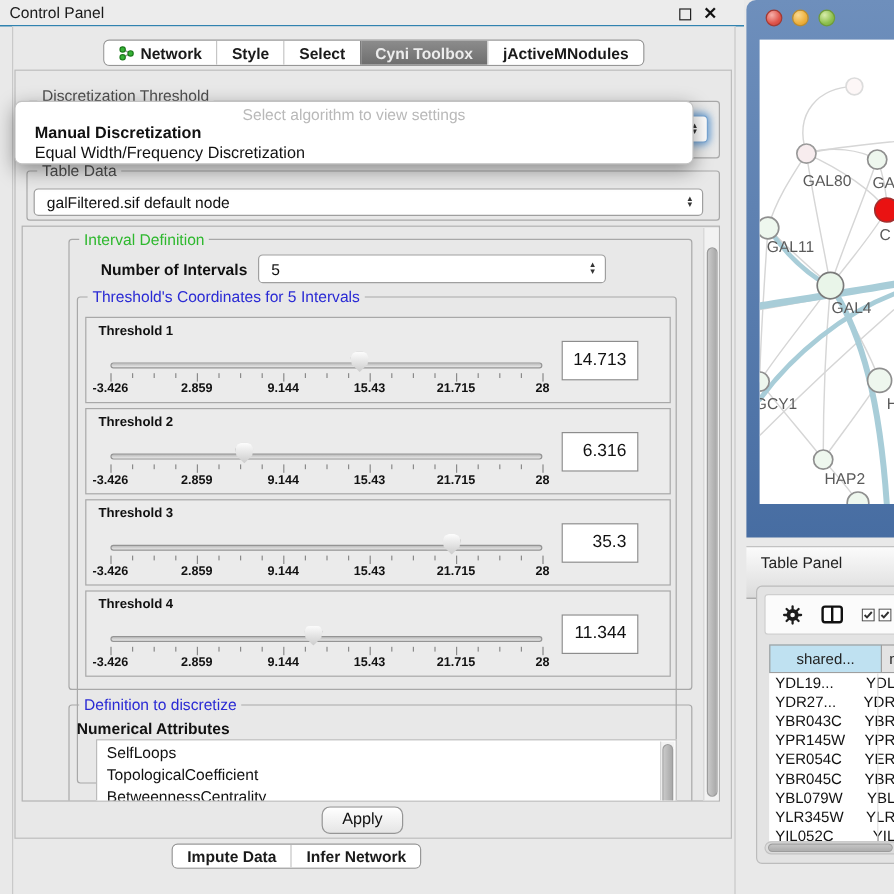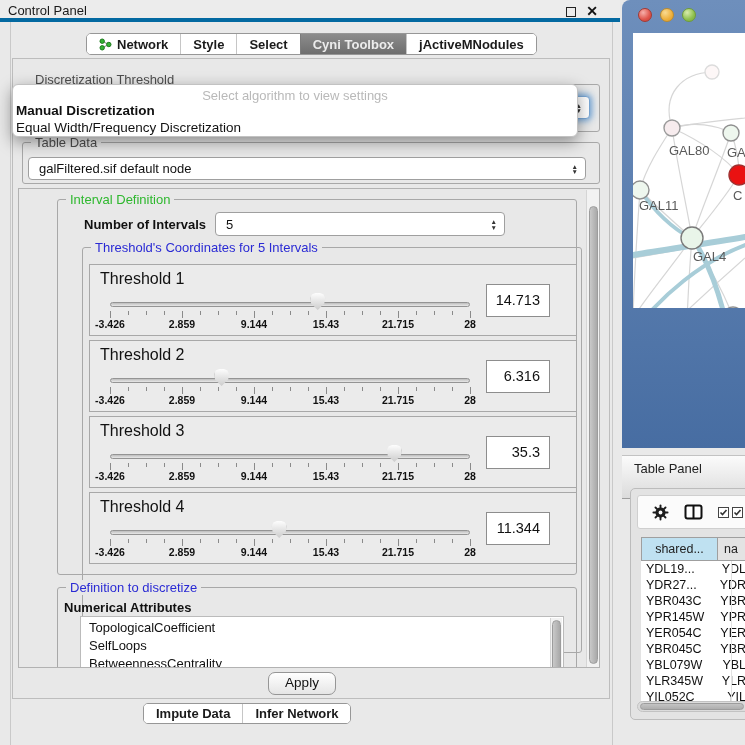--- a/index.html
+++ b/index.html
@@ -1,21 +1,21 @@
 <!DOCTYPE html>
 <html><head>
 <meta charset="utf-8">
 <style>
   *{box-sizing:border-box;margin:0;padding:0}
   html,body{width:745px;height:745px;overflow:hidden}
   body{font-family:"Liberation Sans",sans-serif;background:#e9e9e9;position:relative}
   #stage{position:absolute;left:0;top:0;width:745px;height:745px;overflow:hidden}
 
   
-  .titlebar{position:absolute;left:0;top:0;width:620px;height:22px;background:#ececec;border-bottom:4px solid #0369a1;font-size:13px;color:#1a1a1a;line-height:22px;padding-left:8px}
+  .titlebar{position:absolute;left:0;top:0;width:620px;height:22px;background:#ececec;border-bottom:1px solid #0369a1;font-size:13px;color:#1a1a1a;line-height:22px;padding-left:8px}
   .float-ic{position:absolute;left:566px;top:7px;width:10px;height:10px;border:1.5px solid #222;background:transparent}
   .close-ic{position:absolute;left:584px;top:0;width:16px;font-size:14px;font-weight:bold;color:#111;line-height:22px;text-align:center}
   .cp-frame{position:absolute;left:10px;top:22px;width:603px;height:723px;border-left:1px solid #c9c9c9;border-right:1px solid #c9c9c9;background:#e9e9e9}
   .content-panel{position:absolute;left:12px;top:58px;width:598px;height:641px;background:#e8e8e8;border:1px solid #bdbdbd}
 
   .seg-group{position:absolute;display:flex;background:#fff;border:1px solid #979797;border-radius:5px;overflow:hidden;height:22px;font-size:13px;align-items:stretch;z-index:5}
   .seg{display:flex;align-items:center;gap:5px;padding:0 12px;color:#1a1a1a;font-weight:bold;border-left:1px solid #c6c6c6;background:#fff;white-space:nowrap;cursor:default}
   .seg:first-child{border-left:none}
   .seg.sel{background:linear-gradient(#8c8c8c,#6e6e6e);color:#ececec;border-left-color:#7c7c7c}
 
@@ -24,51 +24,51 @@
   .group-title{position:absolute;top:-8px;left:8px;background:#e8e8e8;padding:0 4px;font-size:13px;white-space:nowrap;font-weight:normal}
   .gt-plain{color:#4e4e4e}
   .gt-green{color:#2eb82e}
   .gt-blue{color:#2a2ad4}
   .combo{position:absolute;background:#fff;border:1px solid #9f9f9f;border-radius:4px;font-size:13px;color:#111;display:flex;align-items:center;padding:0 24px 0 10px;white-space:nowrap;overflow:hidden}
   .stepper{position:absolute;right:7px;top:50%;transform:translateY(-50%);display:flex;flex-direction:column;line-height:5.5px;font-size:6.5px;color:#333;text-align:center}
   .combo.focus{border-color:#7aa7d4;box-shadow:0 0 6px 2px rgba(90,150,210,.85)}
 
   .popup{position:absolute;left:12px;top:84px;width:566px;height:53px;background:#fff;border:1px solid #c2c2c2;border-radius:6px;box-shadow:0 5px 16px rgba(0,0,0,.4);z-index:50;padding-top:3px}
   .popup .prompt{color:#b9b9b9;text-align:center;font-size:13px;line-height:15px}
-  .popup .pitem{padding-left:3px;color:#111;font-size:13.5px;line-height:16.5px}
+  .popup .pitem{padding-left:16px;color:#111;font-size:13.5px;line-height:16.5px}
   .popup .pitem.bold{font-weight:bold}
 
   
   .settings{position:absolute;left:18px;top:188px;width:582px;height:480px;border:1px solid #b2b2b2;background:#e8e8e8;overflow:hidden}
   .vscroll{position:absolute;background:#f2f2f2;border-left:1px solid #d5d5d5}
   .vthumb{position:absolute;left:1px;width:9px;background:linear-gradient(to right,#c9c9c9,#a9a9a9);border:1px solid #9c9c9c;border-radius:5px}
 
   .bold-label{position:absolute;font-size:13px;font-weight:bold;color:#111;white-space:nowrap}
 
   .th-panel{position:absolute;left:6px;width:488px;height:72px;border:1px solid #a8a8a8;background:#ebebeb}
-  .th-title{position:absolute;left:10px;top:5px;font-size:16px;font-weight:normal;color:#111}
+  .th-title{position:absolute;left:10px;top:5px;font-size:11px;font-weight:bold;color:#111}
   .slider{position:absolute;left:20px;top:0;width:360px;height:72px}
   .track{position:absolute;left:0;top:37px;width:100%;height:5px;background:linear-gradient(#bdbdbd,#e8e8e8);border:1px solid #949494;border-radius:3px}
   .thumb{position:absolute;top:28px;width:15px;height:17px;transform:translateX(-50%);background:linear-gradient(#fdfdfd,#cccccc);clip-path:polygon(50% 100%,6% 62%,0 30%,12% 8%,35% 0,65% 0,88% 8%,100% 30%,94% 62%);filter:drop-shadow(0 0 1px #777)}
   .tick{position:absolute;width:1px;background:#8a8a8a;top:46px}
   .tlabel{position:absolute;top:53px;font-size:10.5px;font-weight:bold;color:#111;transform:translateX(-50%);white-space:nowrap}
   .th-value{position:absolute;left:396px;top:19px;width:64px;height:33px;background:#fff;border:1px solid #8d8d8d;font-size:14.5px;color:#111;text-align:right;line-height:31px;padding-right:9px}
 
   .attr-list{position:absolute;left:22px;top:28px;width:484px;height:110px;background:#fff;border:1px solid #bbb;overflow:hidden}
   .list-item{font-size:13px;color:#111;padding-left:8px;line-height:18px;white-space:nowrap}
 
   .apply-btn{position:absolute;left:268px;top:672px;width:68px;height:23px;background:linear-gradient(#ffffff,#e5e5e5);border:1px solid #969696;border-radius:7px;font-size:13.5px;text-align:center;line-height:20px;color:#111;z-index:6}
 
   
   .net-window{position:absolute;left:622px;top:0;width:123px;height:448px;background:linear-gradient(#6e8fbc,#476da2);border-radius:8px 0 0 0}
   .tl{position:absolute;top:8px;width:14px;height:14px;border-radius:50%}
   .tl.red{left:16px;background:radial-gradient(circle at 35% 30%,#f6b0aa,#df544a 60%,#c73f36);border:1px solid #a23a33}
   .tl.yellow{left:38px;background:radial-gradient(circle at 35% 30%,#f9da92,#eeb03c 60%,#d7992f);border:1px solid #bb8c2f}
   .tl.green{left:60px;background:radial-gradient(circle at 35% 30%,#d8ecab,#8ec04e 60%,#79a93e);border:1px solid #6f9c39}
-  .net-canvas{position:absolute;left:11px;top:33px;width:112px;height:275px;background:#fff;overflow:hidden}
+  .net-canvas{position:absolute;left:11px;top:33px;width:112px;height:387px;background:#fff;overflow:hidden}
 
   
   .tp-bar{position:absolute;left:622px;top:455px;width:123px;height:44px;background:linear-gradient(#fbfbfb,#dbdbdb);border-top:1px solid #c2c2c2;border-bottom:1px solid #9d9d9d;font-size:13px;color:#222;line-height:25px;padding-left:12px}
   .tbl-window{position:absolute;left:630px;top:488px;width:128px;height:232px;background:#e3e3e3;border:1px solid #bcbcbc;border-radius:5px;overflow:hidden}
   .tbl-toolbar{position:absolute;left:6px;top:6px;width:118px;height:34px;background:#fbfbfb;border:1px solid #cfcfcf;border-radius:3px;display:flex;align-items:center;gap:15px;padding-left:14px}
   .tbl-header{position:absolute;left:10px;top:48px;height:24px;display:flex}
   .hcell{font-size:12.5px;color:#222;display:flex;align-items:center;border:1px solid #9f9f9f;overflow:hidden;white-space:nowrap}
   .hcell.sel{background:#bfe1f1;justify-content:center}
   .hcell.plain{background:#e3e3e3;border-left:none;padding-left:6px}
   .tbl-body{position:absolute;left:10px;top:72px;width:112px;height:140px;background:#fff;overflow:hidden}
@@ -146,21 +146,21 @@
   <div class="settings">
 
     <div class="group" id="intervalGroup" style="left:38px;top:10px;width:520px;height:376px">
       <span class="group-title gt-green">Interval Definition</span>
       <span class="bold-label" style="left:26px;top:17px">Number of Intervals</span>
       <div class="combo" style="left:157px;top:12px;width:290px;height:24px">
         <span>5</span>
         <span class="stepper">▲<br>▼</span>
       </div>
 
-      <div class="group" id="thGroup" style="left:24px;top:47px;width:500px;height:406px">
+      <div class="group" id="thGroup" style="left:6px;top:47px;width:500px;height:406px">
         <span class="group-title gt-blue">Threshold's Coordinates for 5 Intervals</span>
 
       <div class="th-panel" style="top: 16px;">
             <div class="th-title">Threshold 1</div>
             <div class="slider">
               <div class="track"></div>
               <div class="tick" style="left: 0%; height: 7px;"></div>
               <div class="tick" style="left: 5%; height: 4px;"></div>
               <div class="tick" style="left: 10%; height: 4px;"></div>
               <div class="tick" style="left: 15%; height: 4px;"></div>
@@ -297,22 +297,22 @@
             <div class="th-value">11.344</div>
           </div>
         </div>
     </div>
 
     <div class="group" style="left:38px;top:398px;width:520px;height:130px">
       <span class="group-title gt-blue">Definition to discretize</span>
       <span class="bold-label" style="left:6px;top:12px">Numerical Attributes</span>
       <div class="attr-list">
         <div id="attrList" style="padding-top:2px">
+            <div class="list-item">SelfLoops</div>
             <div class="list-item">TopologicalCoefficient</div>
-            <div class="list-item">SelfLoops</div>
             <div class="list-item">BetweennessCentrality</div>
           </div>
         <div class="vscroll" style="right:1px;top:1px;width:12px;height:108px">
           <div class="vthumb" style="top:2px;height:100px"></div>
         </div>
       </div>
     </div>
 
     <div class="vscroll" style="left:567px;top:1px;width:14px;height:478px">
       <div class="vthumb" style="left:2px;top:16px;height:458px"></div>
@@ -413,21 +413,21 @@
             <path d="M2.5,5.5 L4.5,7.5 L8.5,3" fill="none" stroke="#333" stroke-width="1.6"></path>
           </svg>
         <svg width="11" height="11" viewBox="0 0 11 11">
             <rect x="0.5" y="0.5" width="10" height="10" fill="#fff" stroke="#444"></rect>
             <path d="M2.5,5.5 L4.5,7.5 L8.5,3" fill="none" stroke="#333" stroke-width="1.6"></path>
           </svg>
       </span>
     </div>
 
     <div class="tbl-header">
-      <div class="hcell sel" style="width:77px">shared...</div>
+      <div class="hcell sel" style="width:94px">shared...</div>
       <div class="hcell plain" style="width:70px">na</div>
     </div>
 
     <div class="tbl-body" id="tblBody">
       <div class="rowline"></div>
     <div class="row">
           <div class="c1">YDL19...</div>
           <div class="c2">YDL1</div>
         </div>
         <div class="row">

